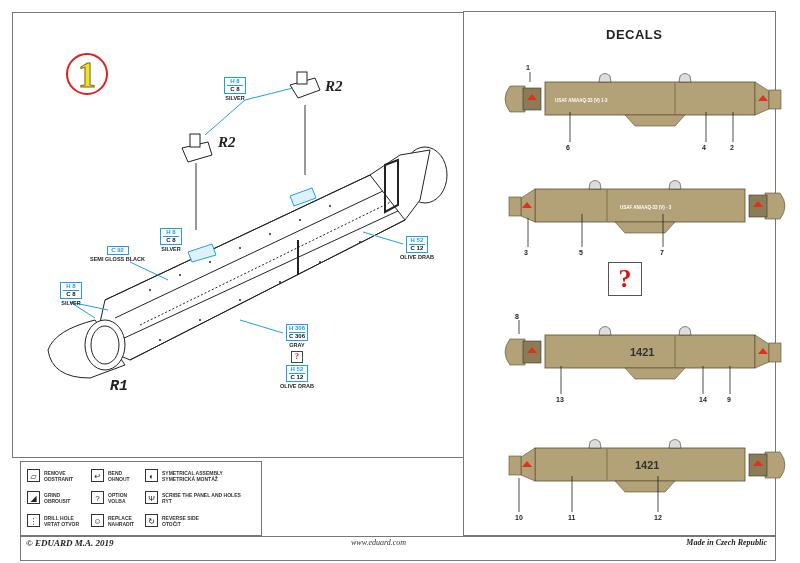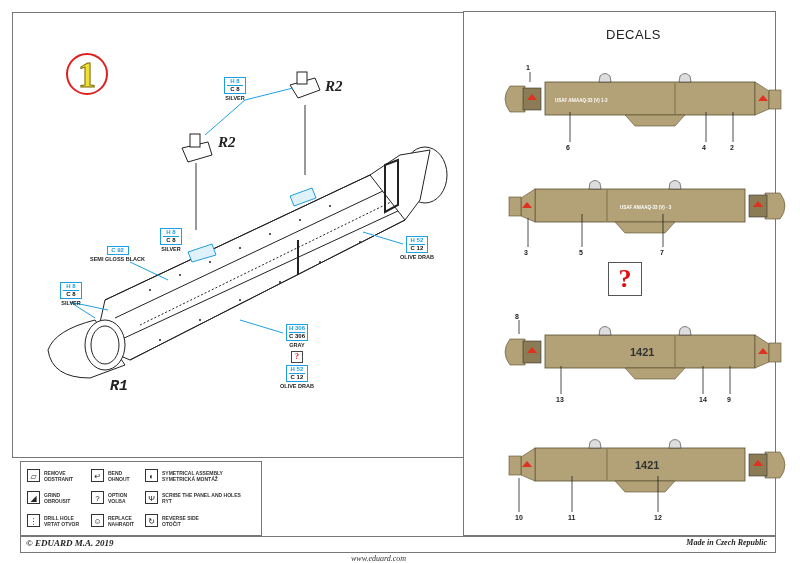--- a/index.html
+++ b/index.html
@@ -1,39 +1,39 @@
 <!DOCTYPE html>
 <html><head>
 <meta charset="utf-8">
 <style>
   html, body { margin:0; padding:0; background:#ffffff; }
   body { width:800px; height:563px; position:relative; overflow:hidden; font-family:"Liberation Sans", sans-serif; color:#111; }
   .frame { position:absolute; border:1.5px solid #777; box-sizing:border-box; }
   #left-panel { left:12px; top:12px; width:452px; height:446px; border-right:none; }
   #right-panel { left:463px; top:11px; width:313px; height:525px; }
   #legend-box { position:absolute; left:20px; top:461px; width:242px; height:75px; border:1.5px solid #777; box-sizing:border-box; background:#fff; }
-  #footer-bar { position:absolute; left:20px; top:536px; width:756px; height:17px; border:1.5px solid #777; box-sizing:border-box; background:#fff; }
+  #footer-bar { position:absolute; left:20px; top:536px; width:756px; height:25px; border:1.5px solid #777; box-sizing:border-box; background:#fff; }
   .footer-text { position:absolute; top:1px; font-family:"Liberation Serif", serif; font-style:italic; font-weight:bold; font-size:9px; color:#222; }
   #copyright { left:5px; }
-  #website { left:330px; font-size:8px; font-weight:normal; color:#333;margin-top:16px; }
+  #website { left:330px; font-size:8px; font-weight:normal; color:#333; }
   #made-in { right:8px; font-size:8px;margin-left:28px; }
 
   .step-circle { position:absolute; left:66px; top:53px; width:42px; height:42px; border:2px solid #e02020; border-radius:50%; box-sizing:border-box; }
   .step-num { position:absolute; left:0; top:-2px; width:100%; text-align:center; font-family:"Liberation Serif", serif; font-weight:bold; font-size:36px; color:#f2e030; -webkit-text-stroke:1px #7a6a10; line-height:44px; }
 
   .part-label { position:absolute; font-family:"Liberation Serif", serif; font-style:italic; font-weight:bold; font-size:15px; color:#222; }
   .paint-code { position:absolute; display:flex; flex-direction:column; align-items:center; }
   .code-box { border:1px solid #1ea0e0; font-size:6px; font-weight:bold; line-height:7px; padding:0 2px; min-width:16px; text-align:center; background:#fff; }
   .code-box .h { color:#1ea0e0; border-bottom:1px solid #1ea0e0; display:block; }
   .code-box .c { color:#111; display:block; }
   .code-box.single .c { color:#1ea0e0; }
   .code-name { font-size:5.5px; font-weight:bold; color:#222; white-space:nowrap; margin-top:1px; }
   .qmark-small { width:10px; height:10px; border:1px solid #444; color:#e01010; font-size:8px; font-weight:bold; text-align:center; line-height:10px; margin:3px 0 2px; font-family:"Liberation Serif", serif; }
 
-  #decals-title { position:absolute; left:606px; top:27px; font-size:13px; font-weight:normal; color:#222; letter-spacing:0.5px; }
+  #decals-title { position:absolute; left:606px; top:27px; font-size:13px; font-weight:bold; color:#222; letter-spacing:0.5px; }
   .decal-num { position:absolute; font-size:7px; font-weight:bold; color:#222; }
   .qmark-big { position:absolute; left:608px; top:262px; width:32px; height:32px; border:1px solid #555; color:#e01010; font-size:26px; font-weight:bold; text-align:center; line-height:32px; font-family:"Liberation Serif", serif; }
 
   .legend-item { position:absolute; display:flex; align-items:center; }
   .legend-icon { width:13px; height:13px; border:1px solid #333; font-size:8px; text-align:center; line-height:13px; color:#222; margin-right:4px; box-sizing:border-box; background:#fff; }
   .legend-text { font-size:5px; font-weight:bold; line-height:6px; color:#333; white-space:pre-line; width:64px; }
   svg { position:absolute; left:0; top:0; }
 </style>
 </head>
 <body>

